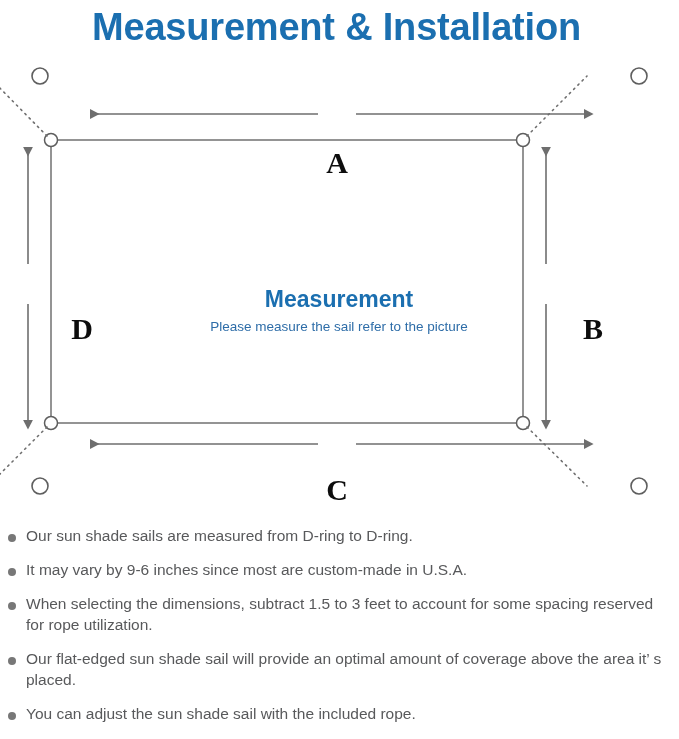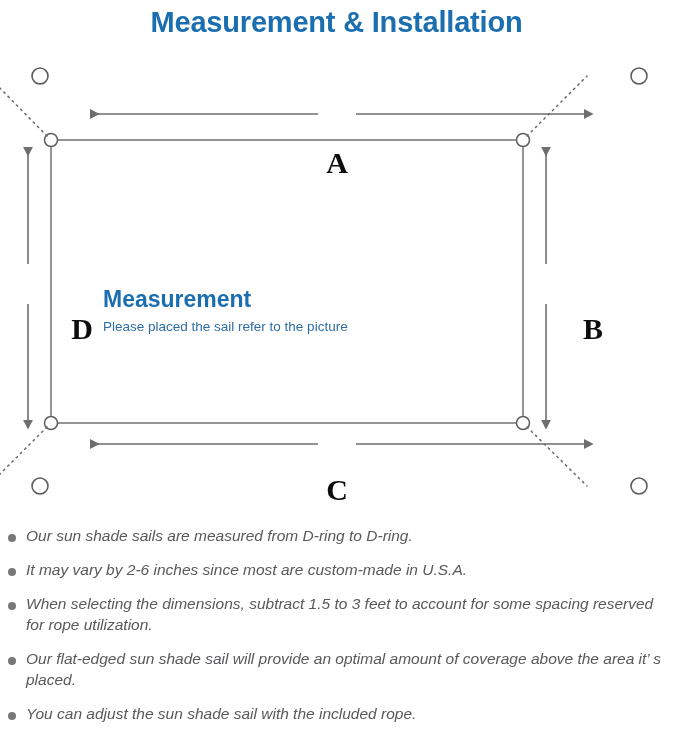--- a/index.html
+++ b/index.html
@@ -14,21 +14,21 @@
     font-family: "Liberation Sans", sans-serif;
     overflow: hidden;
   }
 
   #page-title {
     position: absolute;
     left: 0;
     top: 6px;
     width: 673px;
     text-align: center;
-    font-size: 29px;
+    font-size: 38px;
     font-weight: bold;
     color: #1b6fb0;
     letter-spacing: -0.2px;
   }
 
   #diagram {
     position: absolute;
     left: 0;
     top: 52px;
     width: 679px;
@@ -36,21 +36,21 @@
   }
 
   #center-block {
     position: absolute;
     left: 103px;
     top: 140px;
     width: 472px;
     height: 283px;
     display: flex;
     flex-direction: column;
-    align-items: flex-start;
+    align-items: center;
     justify-content: flex-start;
     pointer-events: none;
   }
   #center-title {
     margin-top: 95px;
     font-size: 23px;
     font-weight: bold;
     color: #1b6fb0;
     line-height: 1.1;
   }
@@ -78,21 +78,20 @@
   #bullets {
     position: absolute;
     left: 8px;
     top: 526px;
     width: 671px;
   }
   .bullet-row {
     display: flex;
     align-items: flex-start;
     margin-bottom: 13px;
-    font-style: italic;
   }
   .bullet-dot {
     flex: 0 0 auto;
     width: 8px;
     height: 8px;
     border-radius: 50%;
     background: #777777;
     margin-top: 8px;
     margin-right: 10px;
   }
@@ -154,37 +153,37 @@
       <line x1="28" y1="212" x2="28" y2="95" marker-end="url(#ah-left)"></line>
       <line x1="28" y1="252" x2="28" y2="368" marker-end="url(#ah-right)"></line>
 
       <line x1="546" y1="212" x2="546" y2="95" marker-end="url(#ah-left)"></line>
       <line x1="546" y1="252" x2="546" y2="368" marker-end="url(#ah-right)"></line>
     </g>
   </svg>
 
   <div id="center-block">
     <div id="center-title">Measurement</div>
-    <div id="center-sub">Please placed the sail refer to the picture</div>
+    <div id="center-sub">Please measure the sail refer to the picture</div>
   </div>
 
   <div class="dim-label" id="label-A">A</div>
   <div class="dim-label" id="label-B">B</div>
   <div class="dim-label" id="label-C">C</div>
   <div class="dim-label" id="label-D">D</div>
 </div>
 
 <div id="bullets">
   <div class="bullet-row">
     <span class="bullet-dot"></span>
     <span class="bullet-text">Our sun shade sails are measured from D-ring to D-ring.</span>
   </div>
   <div class="bullet-row">
     <span class="bullet-dot"></span>
-    <span class="bullet-text">It may vary by 2-6 inches since most are custom-made in U.S.A.</span>
+    <span class="bullet-text">It may vary by 9-6 inches since most are custom-made in U.S.A.</span>
   </div>
   <div class="bullet-row">
     <span class="bullet-dot"></span>
     <span class="bullet-text">When selecting the dimensions, subtract 1.5 to 3 feet to account for some spacing reserved for rope utilization.</span>
   </div>
   <div class="bullet-row">
     <span class="bullet-dot"></span>
     <span class="bullet-text">Our flat-edged sun shade sail will provide an optimal amount of coverage above the area it’ s placed.</span>
   </div>
   <div class="bullet-row">

